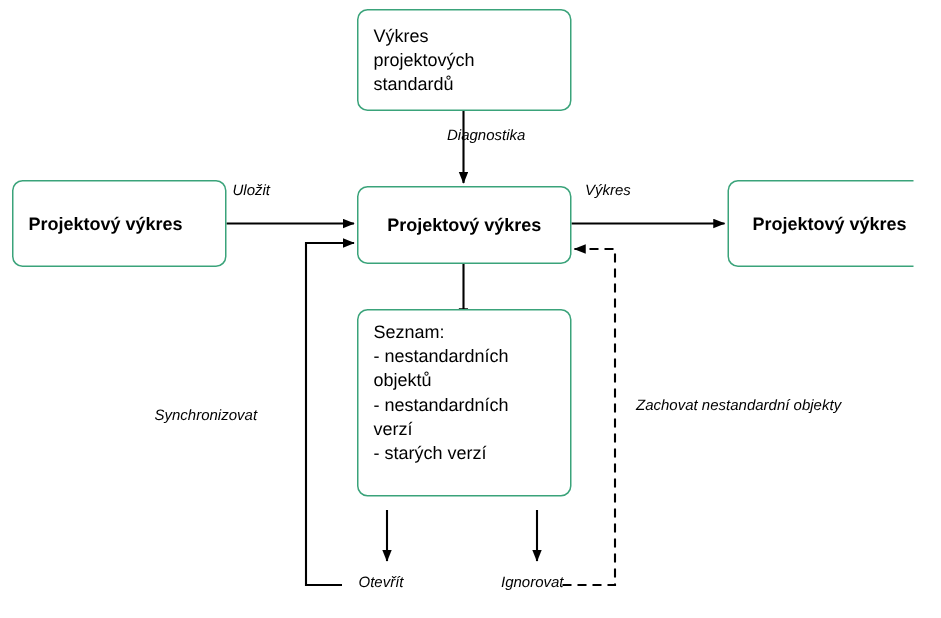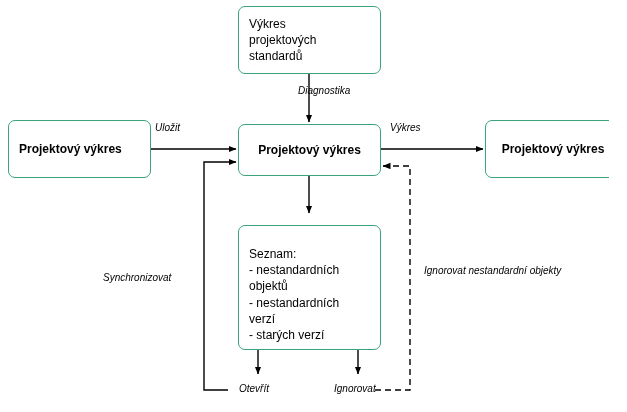--- a/index.html
+++ b/index.html
@@ -87,34 +87,34 @@
   <div class="node left-label" style="left:238px; top:6px; width:143px; height:68px;">Výkres
 projektových
 standardů</div>
 
   <div class="node left-label" style="left:8px; top:120px; width:143px; height:58px; font-weight:bold;">Projektový výkres</div>
 
   <div class="node center-label" style="left:238px; top:124px; width:143px; height:52px;">Projektový výkres</div>
 
   <div class="node center-label" style="left:485px; top:120px; width:136px; height:58px;">Projektový výkres</div>
 
-  <div class="node left-label" style="left:238px; top:225px; width:143px; height:125px; align-items:flex-start; padding-top:20px;">Seznam:
+  <div class="node left-label" style="left:238px; top:206px; width:143px; height:125px; align-items:flex-start; padding-top:6px;">Seznam:
 - nestandardních
   objektů
 - nestandardních
   verzí
 - starých verzí</div>
 
   <div class="edge-label" style="left:155px; top:122px;">Uložit</div>
 
   <div class="edge-label" style="left:298px; top:85px;">Diagnostika</div>
 
   <div class="edge-label" style="left:390px; top:122px;">Výkres</div>
 
   <div class="edge-label" style="left:103px; top:272px;">Synchronizovat</div>
 
-  <div class="edge-label" style="left:424px; top:265px;">Ignorovat nestandardní objekty</div>
+  <div class="edge-label" style="left:424px; top:265px;">Zachovat nestandardní objekty</div>
 
   <div class="edge-label" style="left:239px; top:383px;">Otevřít</div>
 
   <div class="edge-label" style="left:334px; top:383px;">Ignorovat</div>
 
 </div>
 
 </body></html>

